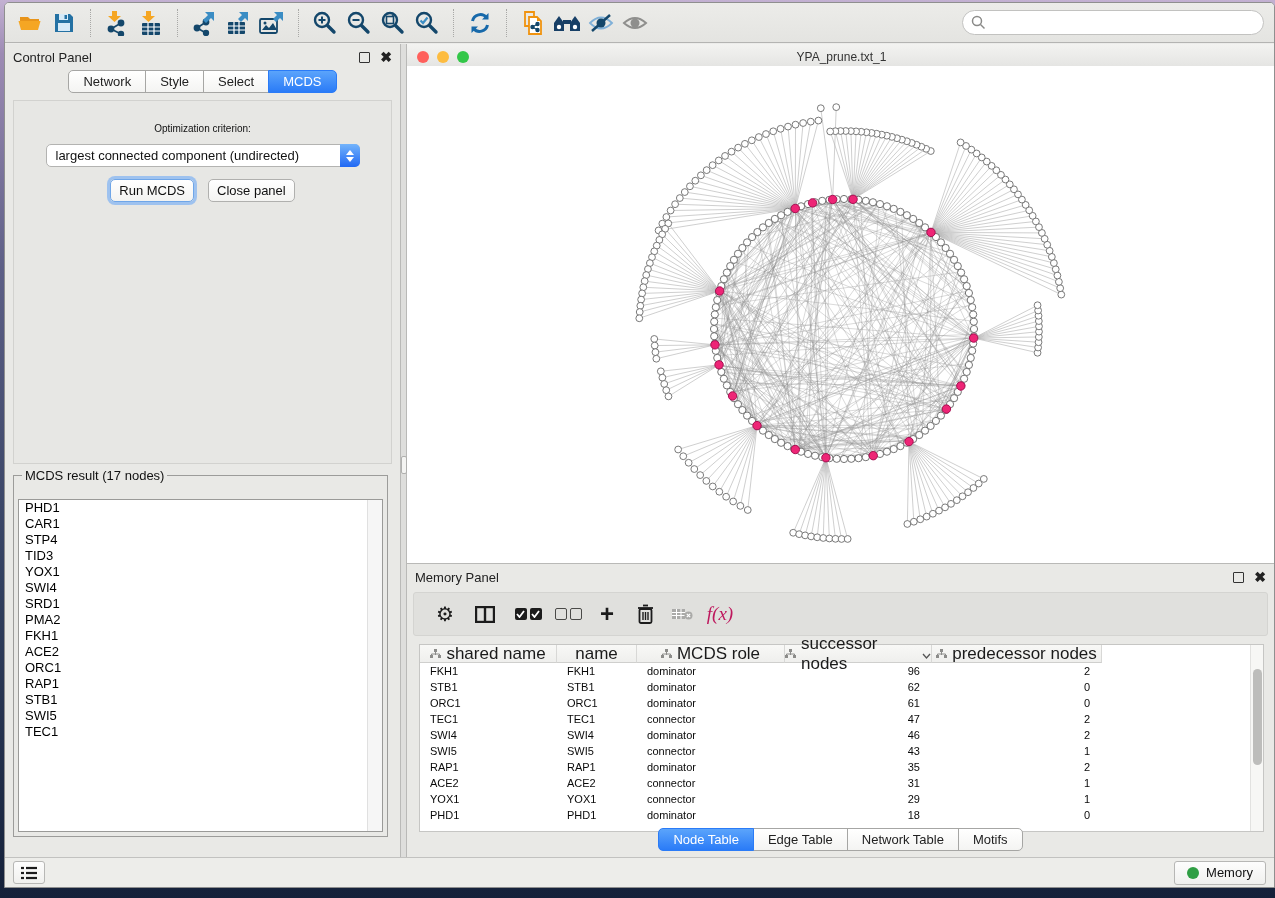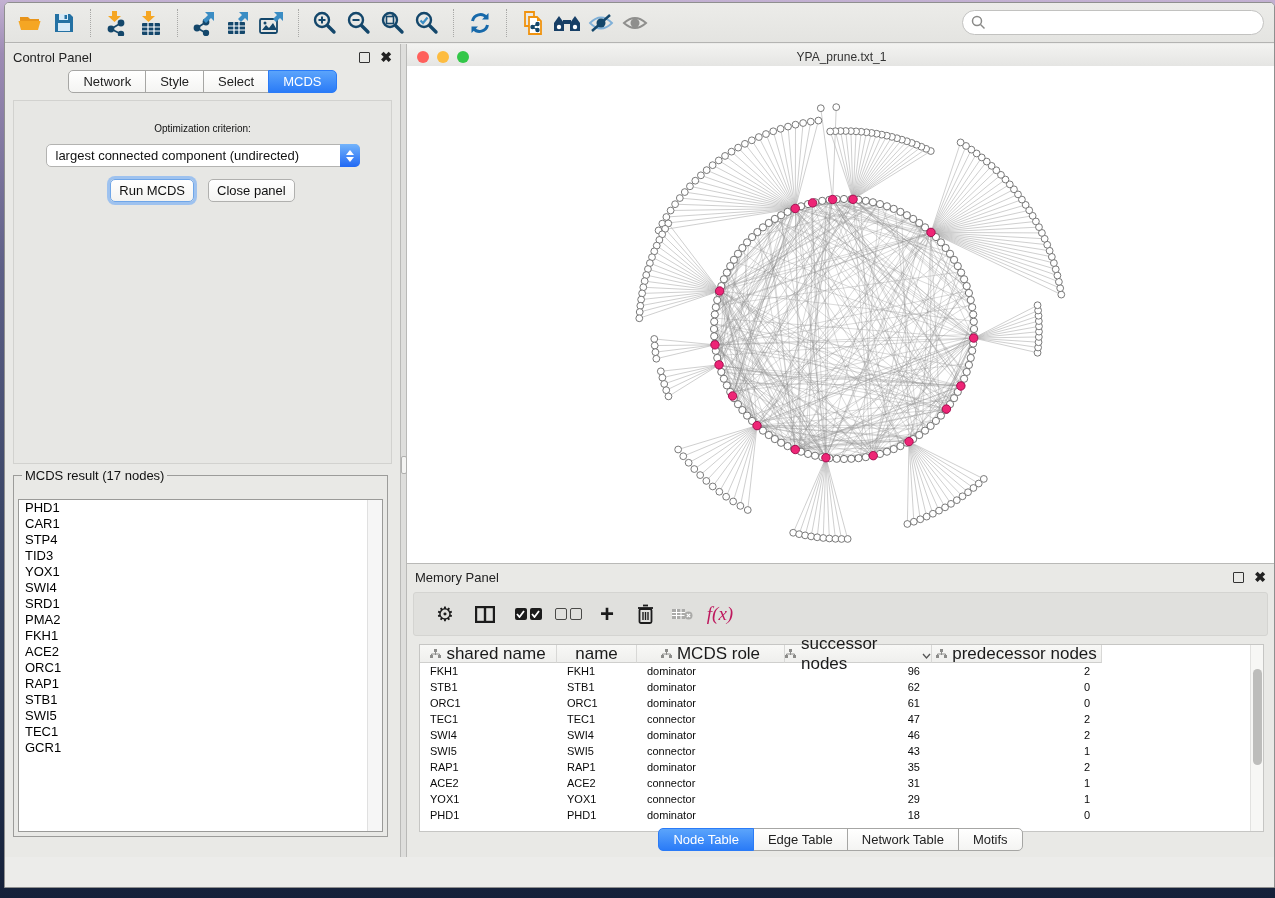--- a/index.html
+++ b/index.html
@@ -302,21 +302,20 @@
             <div class="mcds-item">SWI4</div>
             <div class="mcds-item">SRD1</div>
             <div class="mcds-item">PMA2</div>
             <div class="mcds-item">FKH1</div>
             <div class="mcds-item">ACE2</div>
             <div class="mcds-item">ORC1</div>
             <div class="mcds-item">RAP1</div>
             <div class="mcds-item">STB1</div>
             <div class="mcds-item">SWI5</div>
             <div class="mcds-item">TEC1</div>
-            <div class="mcds-item">GCR1</div>
           </div>
         <div class="mcds-scroll"></div>
       </div>
     </fieldset>
   </div>
 
   <div class="v-splitter">
       <div class="v-grip"></div>
     </div>
 
@@ -1335,14 +1334,32 @@
     </div>
 
     <div class="tp-tabs seg">
         <button class="seg-btn active">Node Table</button>
         <button class="seg-btn">Edge Table</button>
         <button class="seg-btn">Network Table</button>
         <button class="seg-btn">Motifs</button>
       </div>
   </div>
 
+  <div class="status-bar">
+    <div class="status-left-btn">
+      <svg width="18" height="16" viewBox="0 0 18 16">
+          <g stroke="#1c1c1c" stroke-width="2.2">
+            <line x1="1" y1="3" x2="4" y2="3"></line>
+            <line x1="6" y1="3" x2="17" y2="3"></line>
+            <line x1="1" y1="8" x2="4" y2="8"></line>
+            <line x1="6" y1="8" x2="17" y2="8"></line>
+            <line x1="1" y1="13" x2="4" y2="13"></line>
+            <line x1="6" y1="13" x2="17" y2="13"></line>
+          </g>
+        </svg>
+    </div>
+    <div class="memory-btn">
+      <span class="memory-dot" style="background: rgb(47, 158, 68);"></span>
+      <span>Memory</span>
+    </div>
+  </div>
 
 </div>
 
 </body></html>

